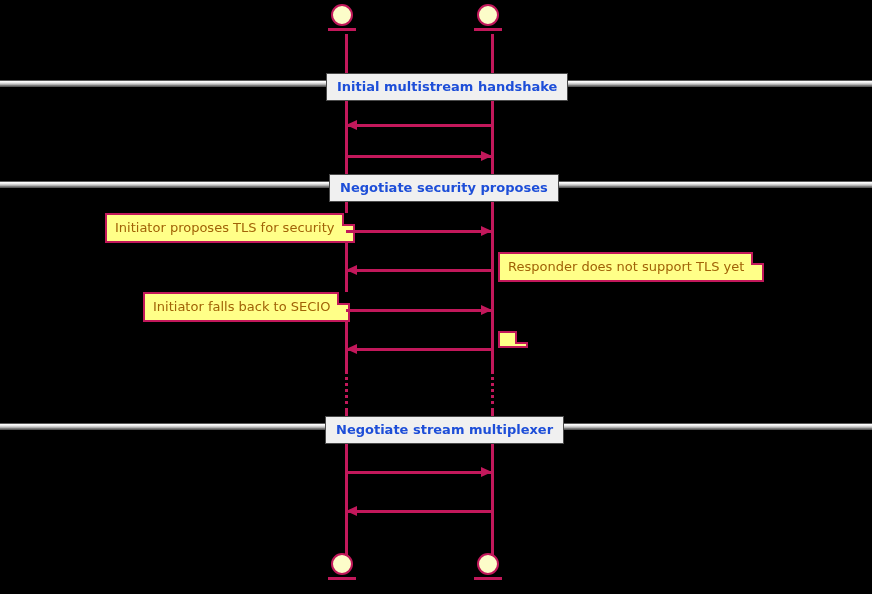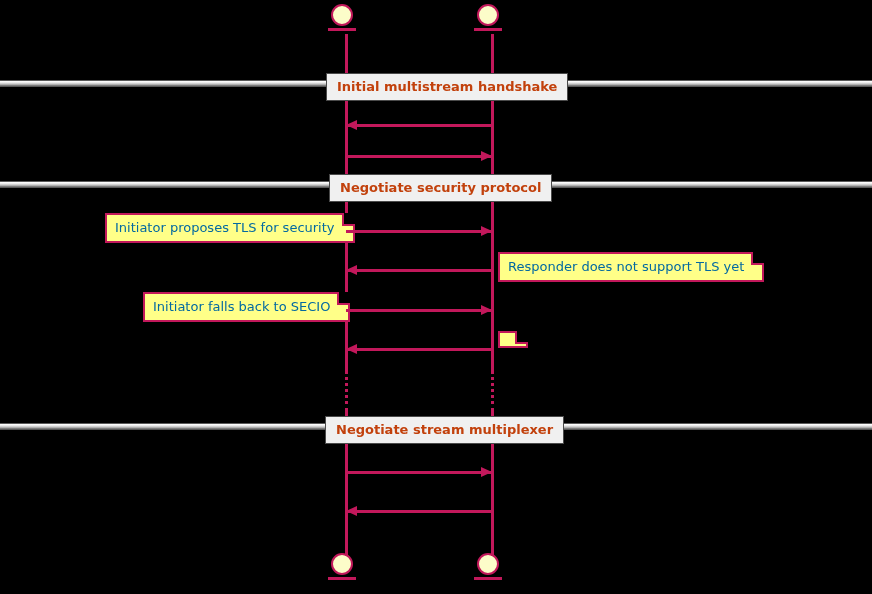--- a/index.html
+++ b/index.html
@@ -65,36 +65,36 @@
     background: linear-gradient(to bottom,
         #5a5a5a 0%, #5a5a5a 14%,
         #ffffff 18%, #e8e8e8 40%,
         #b8b8b8 62%,
         #6a6a6a 84%, #4a4a4a 100%);
   }
   .divider-label {
     position: absolute;
     background: #f0f0f0;
     border: 1px solid #4a4a4a;
-    color: #c2410c;
+    color: #1d4ed8;
     font-weight: bold;
     font-size: 13px;
     line-height: 1;
     padding: 6px 10px 7px 10px;
     white-space: nowrap;
     box-sizing: border-box;
     text-align: center;
   }
 
   
   .note {
     position: absolute;
     background: #ffff88;
     border: 2px solid #c2185b;
-    color: #0369a1;
+    color: #a16207;
     font-size: 13px;
     line-height: 1;
     padding: 6px 18px 7px 8px;
     white-space: nowrap;
     box-sizing: border-box;
   }
   .note .fold {
     position: absolute;
     top: -2px;
     right: -2px;
@@ -164,21 +164,21 @@
   <div class="divider-bar" style="top:80px;"></div>
   <div class="divider-label" style="left:326px; top:73px;">Initial multistream handshake</div>
 
   <div class="msg-line" style="left:346px; top:124px; width:146px;"></div>
   <div class="arrowhead left" style="left:346px; top:120px;"></div>
 
   <div class="msg-line" style="left:346px; top:155px; width:146px;"></div>
   <div class="arrowhead right" style="left:481px; top:151px;"></div>
 
   <div class="divider-bar" style="top:181px;"></div>
-  <div class="divider-label" style="left:329px; top:174px;">Negotiate security protocol</div>
+  <div class="divider-label" style="left:329px; top:174px;">Negotiate security proposes</div>
 
   <div class="note" style="left:105px; top:213px;">
     <span>Initiator proposes TLS for security</span>
     <span class="fold"></span>
   </div>
 
   <div class="msg-line" style="left:346px; top:230px; width:146px;"></div>
   <div class="arrowhead right" style="left:481px; top:226px;"></div>
 
   <div class="note" style="left:498px; top:252px;">

